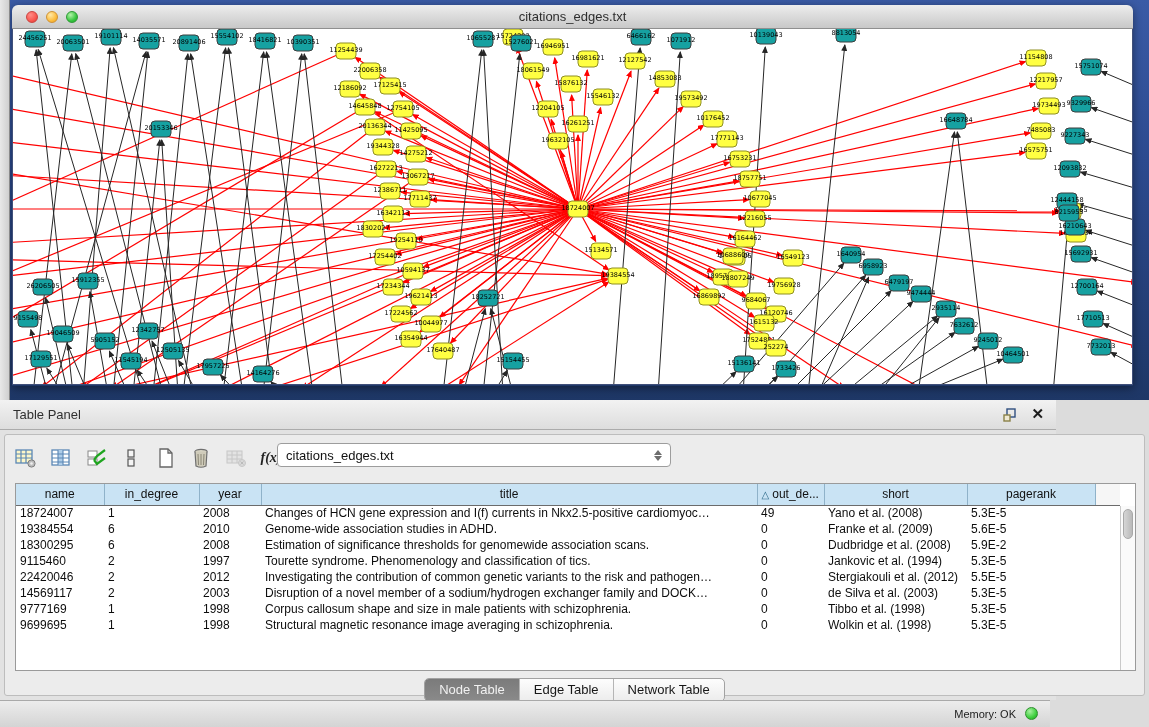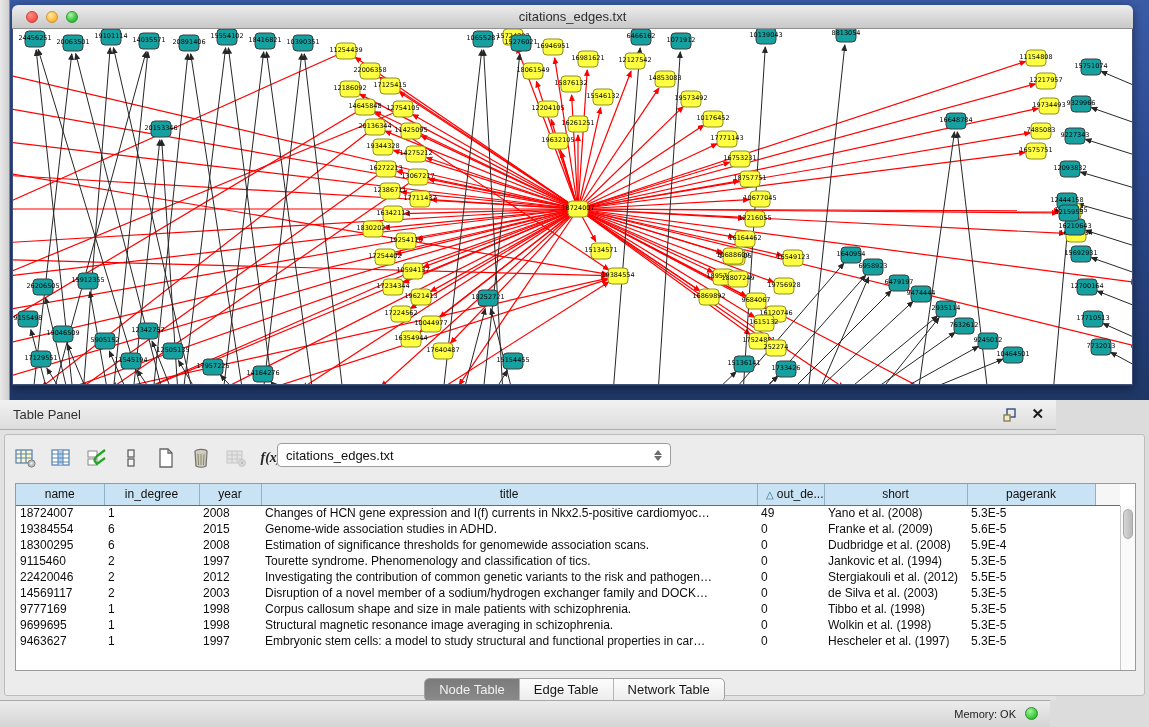--- a/index.html
+++ b/index.html
@@ -45,21 +45,21 @@
   .stepper i { width:0; height:0; border-left:4px solid transparent; border-right:4px solid transparent; }
   .step-up   { border-bottom:5px solid #6d6d6d; }
   .step-down { border-top:5px solid #6d6d6d; }
 
   .grid-wrap { position:absolute; left:10px; top:48px; width:1121px; height:188px;
                background:#ffffff; border:1px solid #9a9a9a; }
   table.grid { border-collapse:collapse; table-layout:fixed; width:1104px; font-size:12px; color:#0d0d0d; }
   table.grid th { height:21px; background:#c9e3f4; border-right:1px solid #8fb2c9; border-bottom:1px solid #6b6b6b;
                   font-weight:normal; text-align:center; font-size:12px; color:#111;
                   overflow:hidden; white-space:nowrap;margin-top:8px; }
-  table.grid th.sorted { text-align:right; padding-left:4px; }
+  table.grid th.sorted { text-align:left; padding-left:4px; }
   table.grid th.filler { background:#f6f6f6; border-right:none; }
   table.grid td { height:16px; padding:0 4px; overflow:hidden; white-space:nowrap; text-overflow:clip; }
   .sort-tri { color:#2e6b8a; font-size:10px; margin-right:3px; }
   .vscroll { position:absolute; right:0px; top:22px; bottom:0; width:15px; background:#fafafa; border-left:1px solid #c9c9c9; }
   .vthumb { position:absolute; left:2px; top:3px; width:10px; height:30px; background:linear-gradient(90deg,#d6d6d6,#b9b9b9);
             border:1px solid #a8a8a8; border-radius:6px; }
 
   .tabs-row { position:absolute; left:0; right:0; top:243px; display:flex; justify-content:center; }
   .seg { display:flex; border:1px solid #a2a2a2; border-radius:5px; overflow:hidden;
          background:linear-gradient(180deg,#fdfdfd,#ececec); box-shadow:0 1px 0 rgba(255,255,255,.7); }
@@ -822,35 +822,35 @@
               <td>2008</td>
               <td>Changes of HCN gene expression and I(f) currents in Nkx2.5-positive cardiomyoc…</td>
               <td>49</td>
               <td>Yano et al. (2008)</td>
               <td>5.3E-5</td>
               <td></td>
             </tr>
             <tr>
               <td>19384554</td>
               <td>6</td>
-              <td>2015</td>
+              <td>2010</td>
               <td>Genome-wide association studies in ADHD.</td>
               <td>0</td>
               <td>Franke et al. (2009)</td>
               <td>5.6E-5</td>
               <td></td>
             </tr>
             <tr>
               <td>18300295</td>
               <td>6</td>
               <td>2008</td>
               <td>Estimation of significance thresholds for genomewide association scans.</td>
               <td>0</td>
               <td>Dudbridge et al. (2008)</td>
-              <td>5.9E-4</td>
+              <td>5.9E-2</td>
               <td></td>
             </tr>
             <tr>
               <td>9115460</td>
               <td>2</td>
               <td>1997</td>
               <td>Tourette syndrome. Phenomenology and classification of tics.</td>
               <td>0</td>
               <td>Jankovic et al. (1994)</td>
               <td>5.3E-5</td>
@@ -889,30 +889,20 @@
             <tr>
               <td>9699695</td>
               <td>1</td>
               <td>1998</td>
               <td>Structural magnetic resonance image averaging in schizophrenia.</td>
               <td>0</td>
               <td>Wolkin et al. (1998)</td>
               <td>5.3E-5</td>
               <td></td>
             </tr>
-            <tr>
-              <td>9463627</td>
-              <td>1</td>
-              <td>1997</td>
-              <td>Embryonic stem cells: a model to study structural and functional properties in car…</td>
-              <td>0</td>
-              <td>Hescheler et al. (1997)</td>
-              <td>5.3E-5</td>
-              <td></td>
-            </tr>
           </tbody>
       </table>
       <div class="vscroll">
         <div class="vthumb"></div>
       </div>
     </div>
 
     <div class="tabs-row">
       <div class="seg" id="seg-tabs">
           <div class="seg-btn active">Node Table</div>

